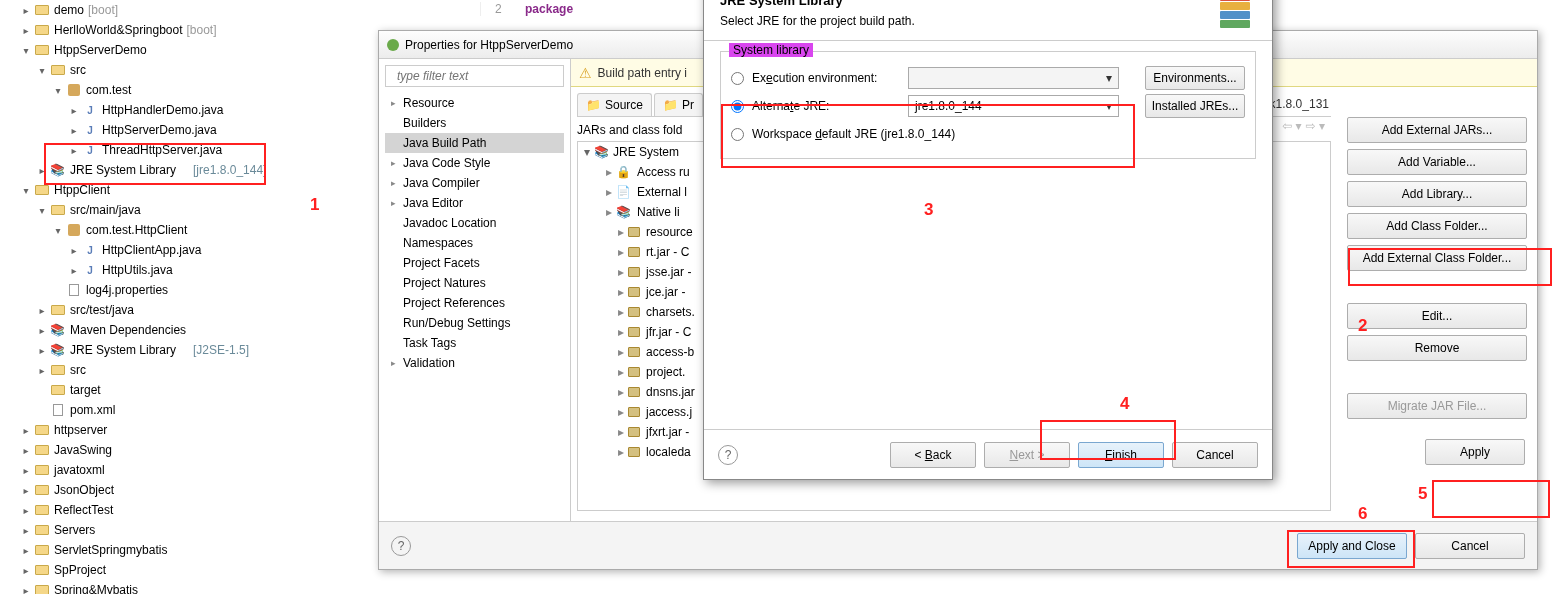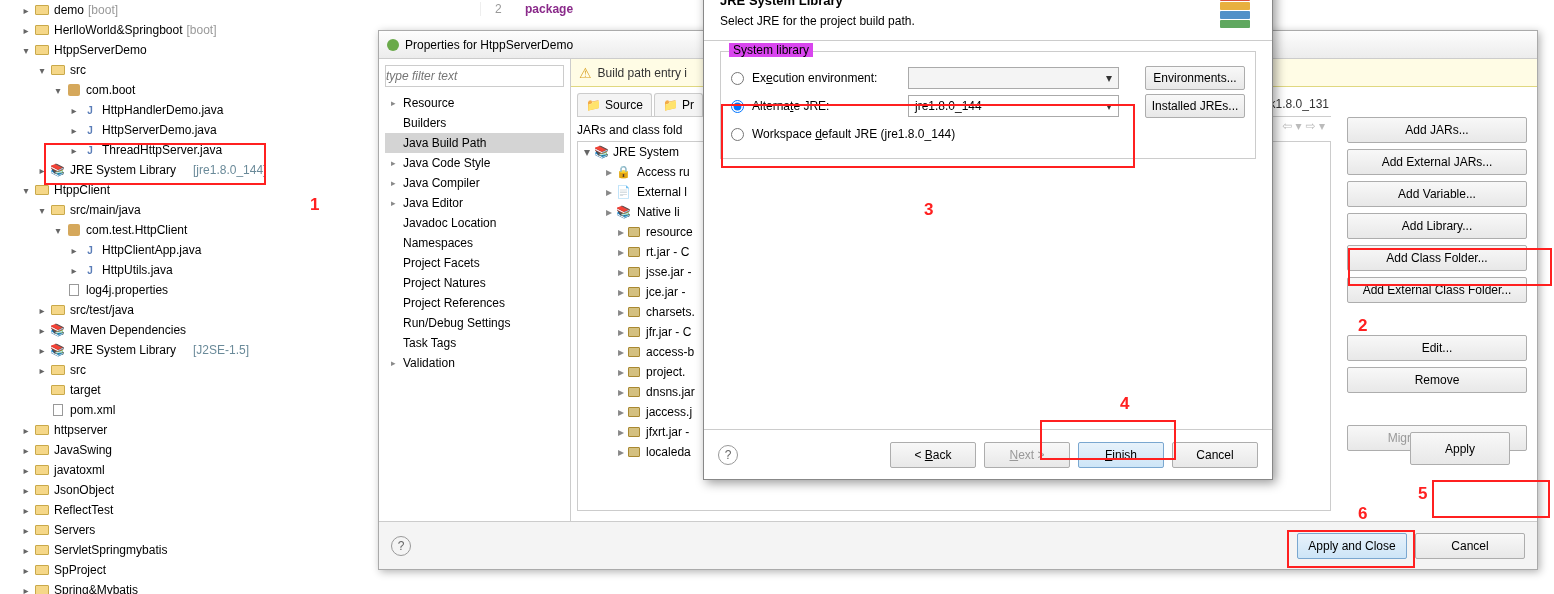--- a/index.html
+++ b/index.html
@@ -22,21 +22,21 @@
 .ico-java { color: #5a7db8; font-weight: bold; font-size: 10px; }
 .ico-jre { color: #8a7a4a; font-size: 12px; }
 .ico-file { background: #fff; border: 1px solid #999; width: 10px; height: 12px; }
 
 
 .properties-dlg { position: absolute; left: 378px; top: 30px; width: 1160px; height: 540px; background: #fff; border: 1px solid #aaa; box-shadow: 2px 2px 8px rgba(0,0,0,0.3); }
 .properties-title { height: 28px; background: linear-gradient(#fdfdfd, #ececec); border-bottom: 1px solid #ccc; display: flex; align-items: center; padding: 0 8px; }
 .properties-title .green-dot { width: 12px; height: 12px; background: #6aaa4a; border-radius: 50%; margin-right: 6px; }
 .properties-body { display: flex; height: calc(100% - 28px - 48px); }
 .properties-nav { width: 192px; border-right: 1px solid #ccc; padding: 6px; }
-.filter-input { width: 100%; height: 22px; border: 1px solid #ccc; padding: 0 0; color: #888; font-style: italic; margin-bottom: 6px; }
+.filter-input { width: 100%; height: 22px; border: 1px solid #ccc; padding: 0 11px; color: #888; font-style: italic; margin-bottom: 6px; }
 .nav-item { display: flex; align-items: center; height: 20px; padding-left: 6px; cursor: pointer; }
 .nav-item .tri { width: 10px; margin-right: 2px; color: #888; font-size: 9px; }
 .nav-item.selected { background: #d4d4d4; }
 .properties-main { flex: 1; display: flex; flex-direction: column; position: relative; }
 .warn-bar { height: 28px; background: #fffce5; border-bottom: 1px solid #e0d880; display: flex; align-items: center; padding: 0 8px; color: #333; }
 .warn-bar .warn-ico { color: #d9a020; margin-right: 6px; font-size: 14px; }
 .main-content { flex: 1; display: flex; }
 .src-panel { flex: 1; padding: 6px; position: relative; }
 .tabs { display: flex; border-bottom: 1px solid #ccc; height: 24px; margin-bottom: 6px; position: relative; }
 .tab { border: 1px solid #ccc; border-bottom: none; border-radius: 3px 3px 0 0; padding: 3px 8px; margin-right: 2px; background: #f4f4f4; display: flex; align-items: center; cursor: pointer; }
@@ -48,21 +48,21 @@
 .path-txt { position: absolute; right: 8px; top: 8px; color: #333; background: #fff; padding: 2px 0; }
 .btn-col { width: 200px; padding: 30px 10px 10px 10px; display: flex; flex-direction: column; gap: 6px; }
 .btn { height: 26px; border: 1px solid #adadad; background: linear-gradient(#f8f8f8,#e8e8e8); border-radius: 2px; cursor: pointer; display: flex; align-items: center; justify-content: center; }
 .btn.disabled { color: #999; }
 .btn-spacer { height: 20px; }
 .properties-footer { height: 48px; border-top: 1px solid #ccc; display: flex; align-items: center; justify-content: space-between; padding: 0 12px; background: #f4f4f4; }
 .help-ico { width: 20px; height: 20px; border: 1px solid #999; border-radius: 50%; display: flex; align-items: center; justify-content: center; color: #666; cursor: pointer; }
 .footer-btns { display: flex; gap: 8px; }
 .footer-btns .btn { width: 110px; }
 .btn.primary { background: linear-gradient(#e8f2fb,#cde5f7); border-color: #7aa7d0; }
-.apply-btn { position: absolute; right: 27px; bottom: 56px; width: 100px; height: 33px; }
+.apply-btn { position: absolute; right: 12px; bottom: 56px; width: 100px; height: 26px; }
 
 
 .jre-dlg { position: absolute; left: 703px; top: -20px; width: 570px; height: 500px; background: #fff; border: 1px solid #888; box-shadow: 3px 3px 10px rgba(0,0,0,0.4); z-index: 20; }
 .jre-head { padding: 12px 16px; display: flex; justify-content: space-between; border-bottom: 1px solid #ccc; }
 .jre-head-l { }
 .jre-head-l .t1 { font-weight: bold; font-size: 13px; margin-bottom: 6px; }
 .jre-body { padding: 10px 16px; }
 .group { border: 1px solid #ccc; padding: 12px 10px 10px 10px; position: relative; margin-bottom: 10px; }
 .group-title { position: absolute; top: -9px; left: 8px; background: #d946ef; padding: 0 4px; }
 .radio-row { display: flex; align-items: center; height: 28px; gap: 6px; }
@@ -125,21 +125,21 @@
       <span class="icon">
         <span class="ico-folder"></span>
       </span>
       <span class="lbl">src</span>
     </div>
     <div class="tree-row ind3">
       <span class="exp">▾</span>
       <span class="icon">
         <span class="ico-package"></span>
       </span>
-      <span class="lbl">com.boot</span>
+      <span class="lbl">com.test</span>
     </div>
     <div class="tree-row ind4">
       <span class="exp">▸</span>
       <span class="icon ico-java">J</span>
       <span class="lbl">HttpHandlerDemo.java</span>
     </div>
     <div class="tree-row ind4">
       <span class="exp">▸</span>
       <span class="icon ico-java">J</span>
       <span class="lbl">HttpServerDemo.java</span>
@@ -467,21 +467,20 @@
                 </div>
                 <div class="jars-row" style="padding-left: 40px;">
                   <span style="margin-right: 4px; color: rgb(136, 136, 136);">▸</span>
                   <span class="ico-jar"></span>
                   <span>localeda</span>
                 </div>
               </div>
           </div>
         </div>
         <div class="btn-col">
-          <div class="btn">Add JARs...</div>
           <div class="btn">Add External JARs...</div>
           <div class="btn">Add Variable...</div>
           <div class="btn">Add Library...</div>
           <div class="btn">Add Class Folder...</div>
           <div class="btn">Add External Class Folder...</div>
           <div class="btn-spacer"></div>
           <div class="btn">Edit...</div>
           <div class="btn">Remove</div>
           <div class="btn-spacer"></div>
           <div class="btn disabled">Migrate JAR File...</div>

